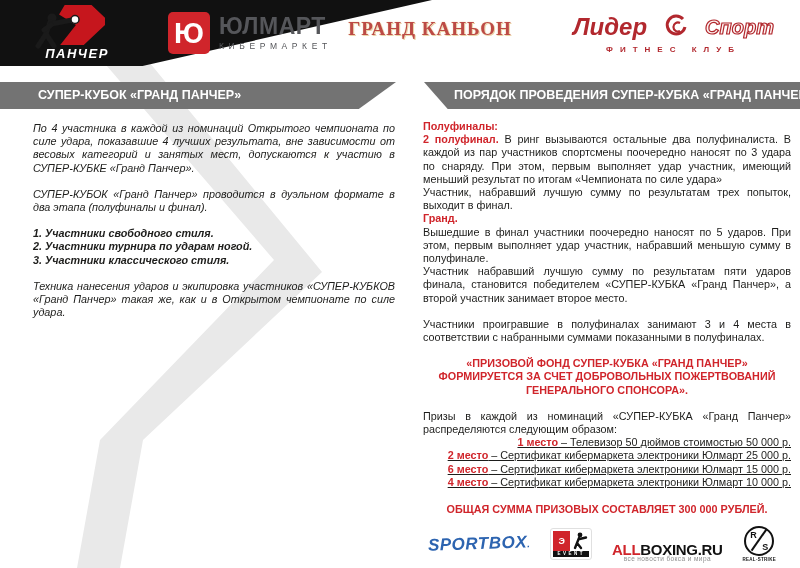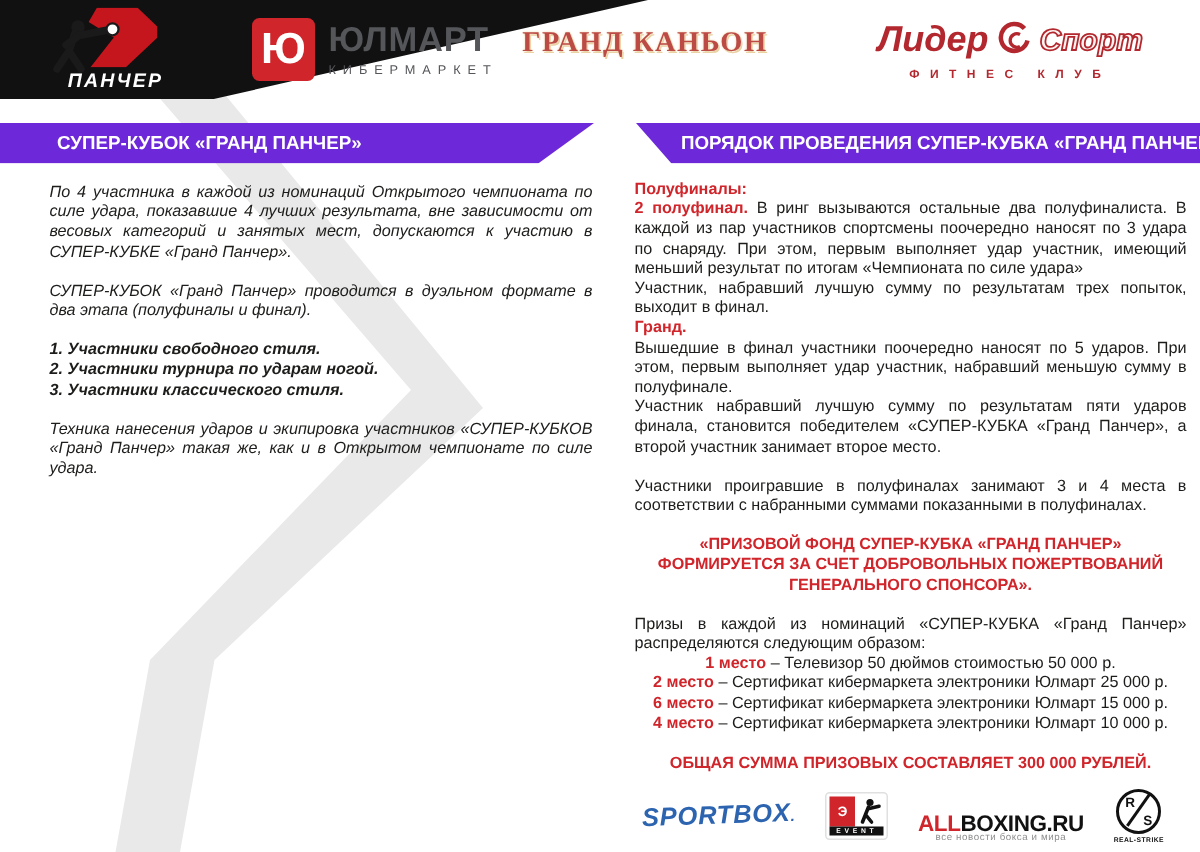--- a/index.html
+++ b/index.html
@@ -21,43 +21,43 @@
   .yulmart{position:absolute;left:168px;top:12px;z-index:3;display:flex;align-items:center;gap:9px;}
   .yulmart-mark{width:42px;height:42px;background:#d0252b;border-radius:5px;color:#fff;
         font-weight:bold;font-size:29px;display:flex;align-items:center;justify-content:center;}
   .yulmart-name{color:#55565a;font-weight:bold;font-size:23px;line-height:23px;letter-spacing:.5px;}
   .yulmart-sub{color:#55565a;font-size:8.5px;letter-spacing:4.6px;margin-top:3px;}
 
   .grandcanyon{position:absolute;left:340px;top:18px;width:180px;z-index:3;text-align:center;
         font-family:"Liberation Serif",serif;font-weight:bold;font-size:19px;letter-spacing:1px;
         color:#bc4a45;text-shadow:0 0 1px #f4e3c2,0 0 2px #f4e3c2,1px 1px 0 #e8cf9f;}
   .lider{position:absolute;left:566px;top:13px;width:215px;z-index:3;text-align:center;}
-  .lider-row{display:flex;align-items:center;justify-content:center;gap:4px;color:#b2282e;}
+  .lider-row{display:flex;align-items:center;justify-content:center;gap:16px;color:#b2282e;}
   .lider-w1{font-weight:bold;font-style:italic;font-size:24px;}
   .lider-w2{font-weight:bold;font-style:italic;font-size:20px;color:#fdf4f2;
         -webkit-text-stroke:1.2px #b2282e;}
   .lider-sub{color:#b2282e;font-size:8px;letter-spacing:7px;margin-top:4px;font-weight:bold;}
 
   
-  .banner{position:absolute;top:82px;height:27px;background:#6d28d9;color:#fff;
+  .banner{position:absolute;top:82px;height:27px;background:#737373;color:#fff;
         font-weight:bold;font-size:12.5px;line-height:27px;z-index:2;white-space:nowrap;}
   #banner-left{left:0;width:396px;clip-path:polygon(0 0,100% 0,90.6% 100%,0 100%);padding-left:38px;box-sizing:border-box;}
   #banner-right{left:424px;width:376px;clip-path:polygon(0 0,100% 0,100% 100%,6.3% 100%);padding-left:30px;box-sizing:border-box;}
 
   
   .col{position:absolute;z-index:1;font-size:10.8px;line-height:13.2px;text-align:justify;}
   #col-left{left:33px;top:122px;width:362px;font-style:italic;}
   #col-right{left:423px;top:120px;width:368px;}
   .col p{margin:0 0 13px 0;}
   .col p.tight{margin:0;}
   .bold{font-weight:bold;}
   .lead{color:#d0252b;font-weight:bold;}
   .subhead{color:#d0252b;font-weight:bold;margin:0 0 0 16px;text-align:left;}
   .center-red{color:#d0252b;font-weight:bold;text-align:center;margin:13px 6px;}
-  .prize-row{line-height:13.2px;text-align:center;}
+  .prize-row{line-height:13.2px;text-align:right;text-decoration:underline;}
   .prize-label{color:#d0252b;font-weight:bold;}
   .total-line{color:#d0252b;font-weight:bold;text-align:center;margin-top:14px;}
 
   
   #footer-logos{position:absolute;left:428px;top:524px;width:348px;height:40px;z-index:2;
         display:flex;align-items:center;justify-content:space-between;}
   .sportbox{color:#2d64b0;font-weight:bold;font-style:italic;font-size:17px;letter-spacing:.5px;
         transform:rotate(-2deg);}
   .sportbox .dot{font-size:10px;}
   .event-logo{width:40px;height:30px;background:#fff;border:1px solid #e0e0e0;border-radius:3px;

